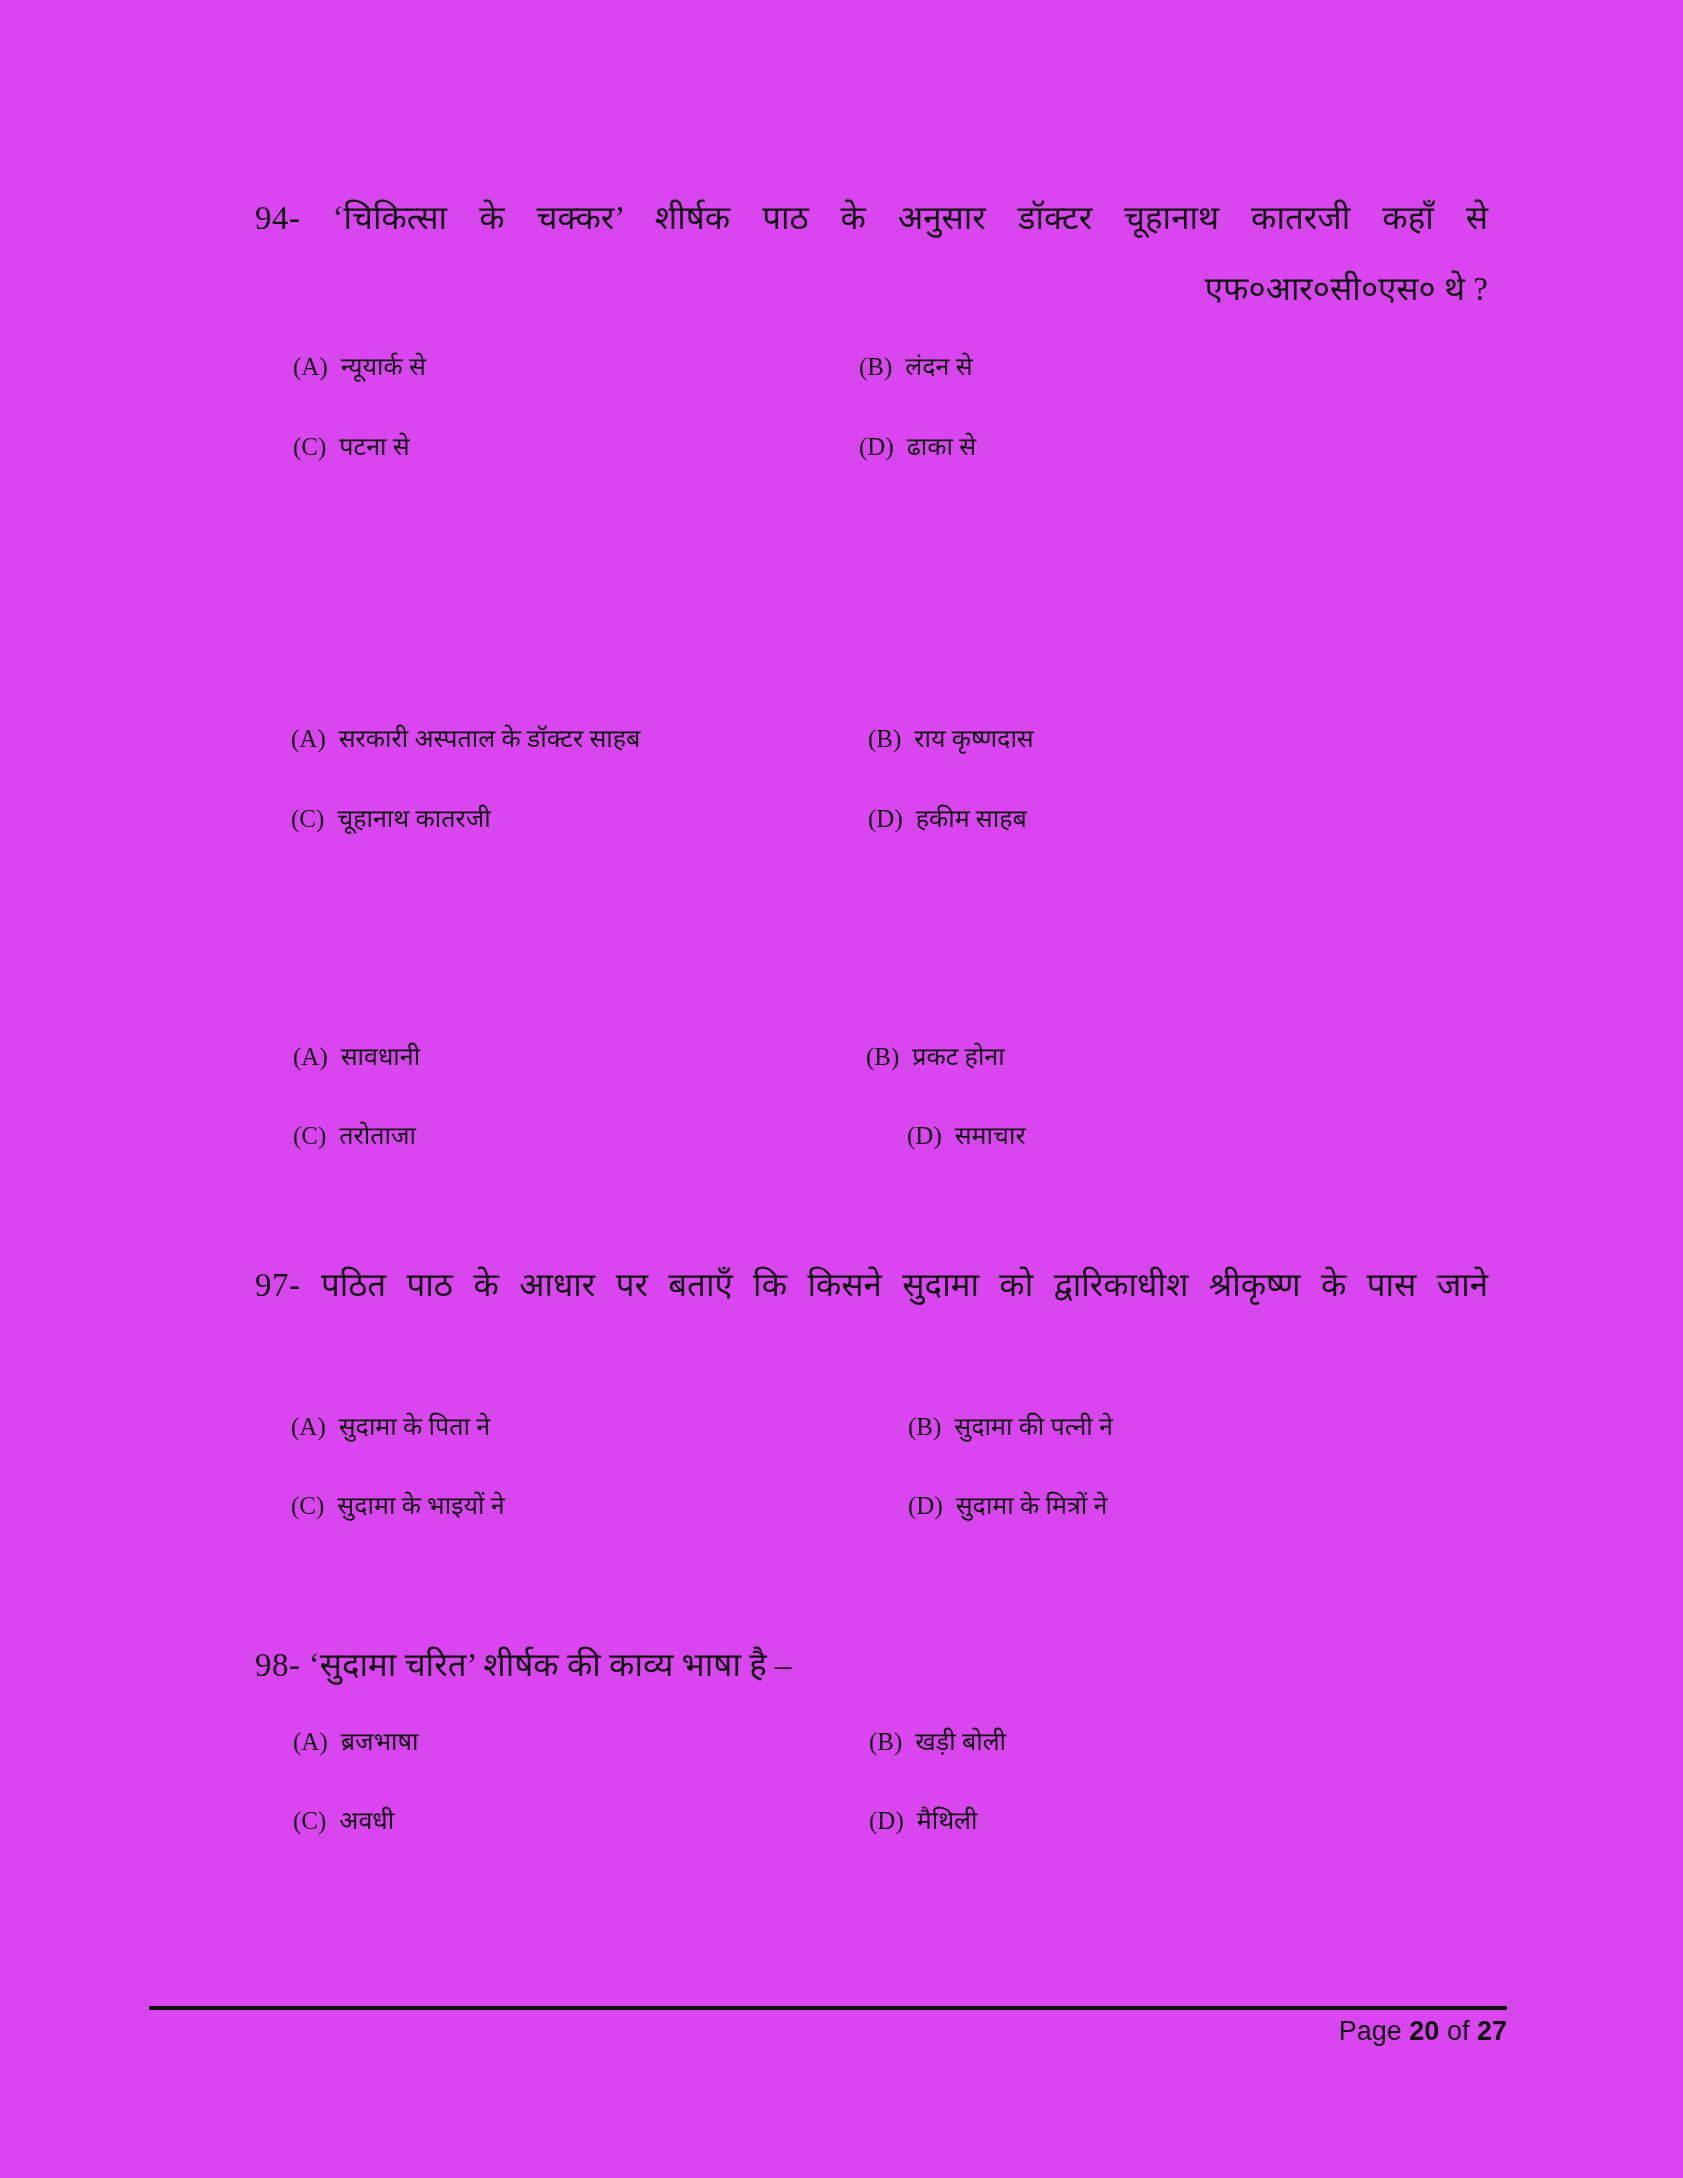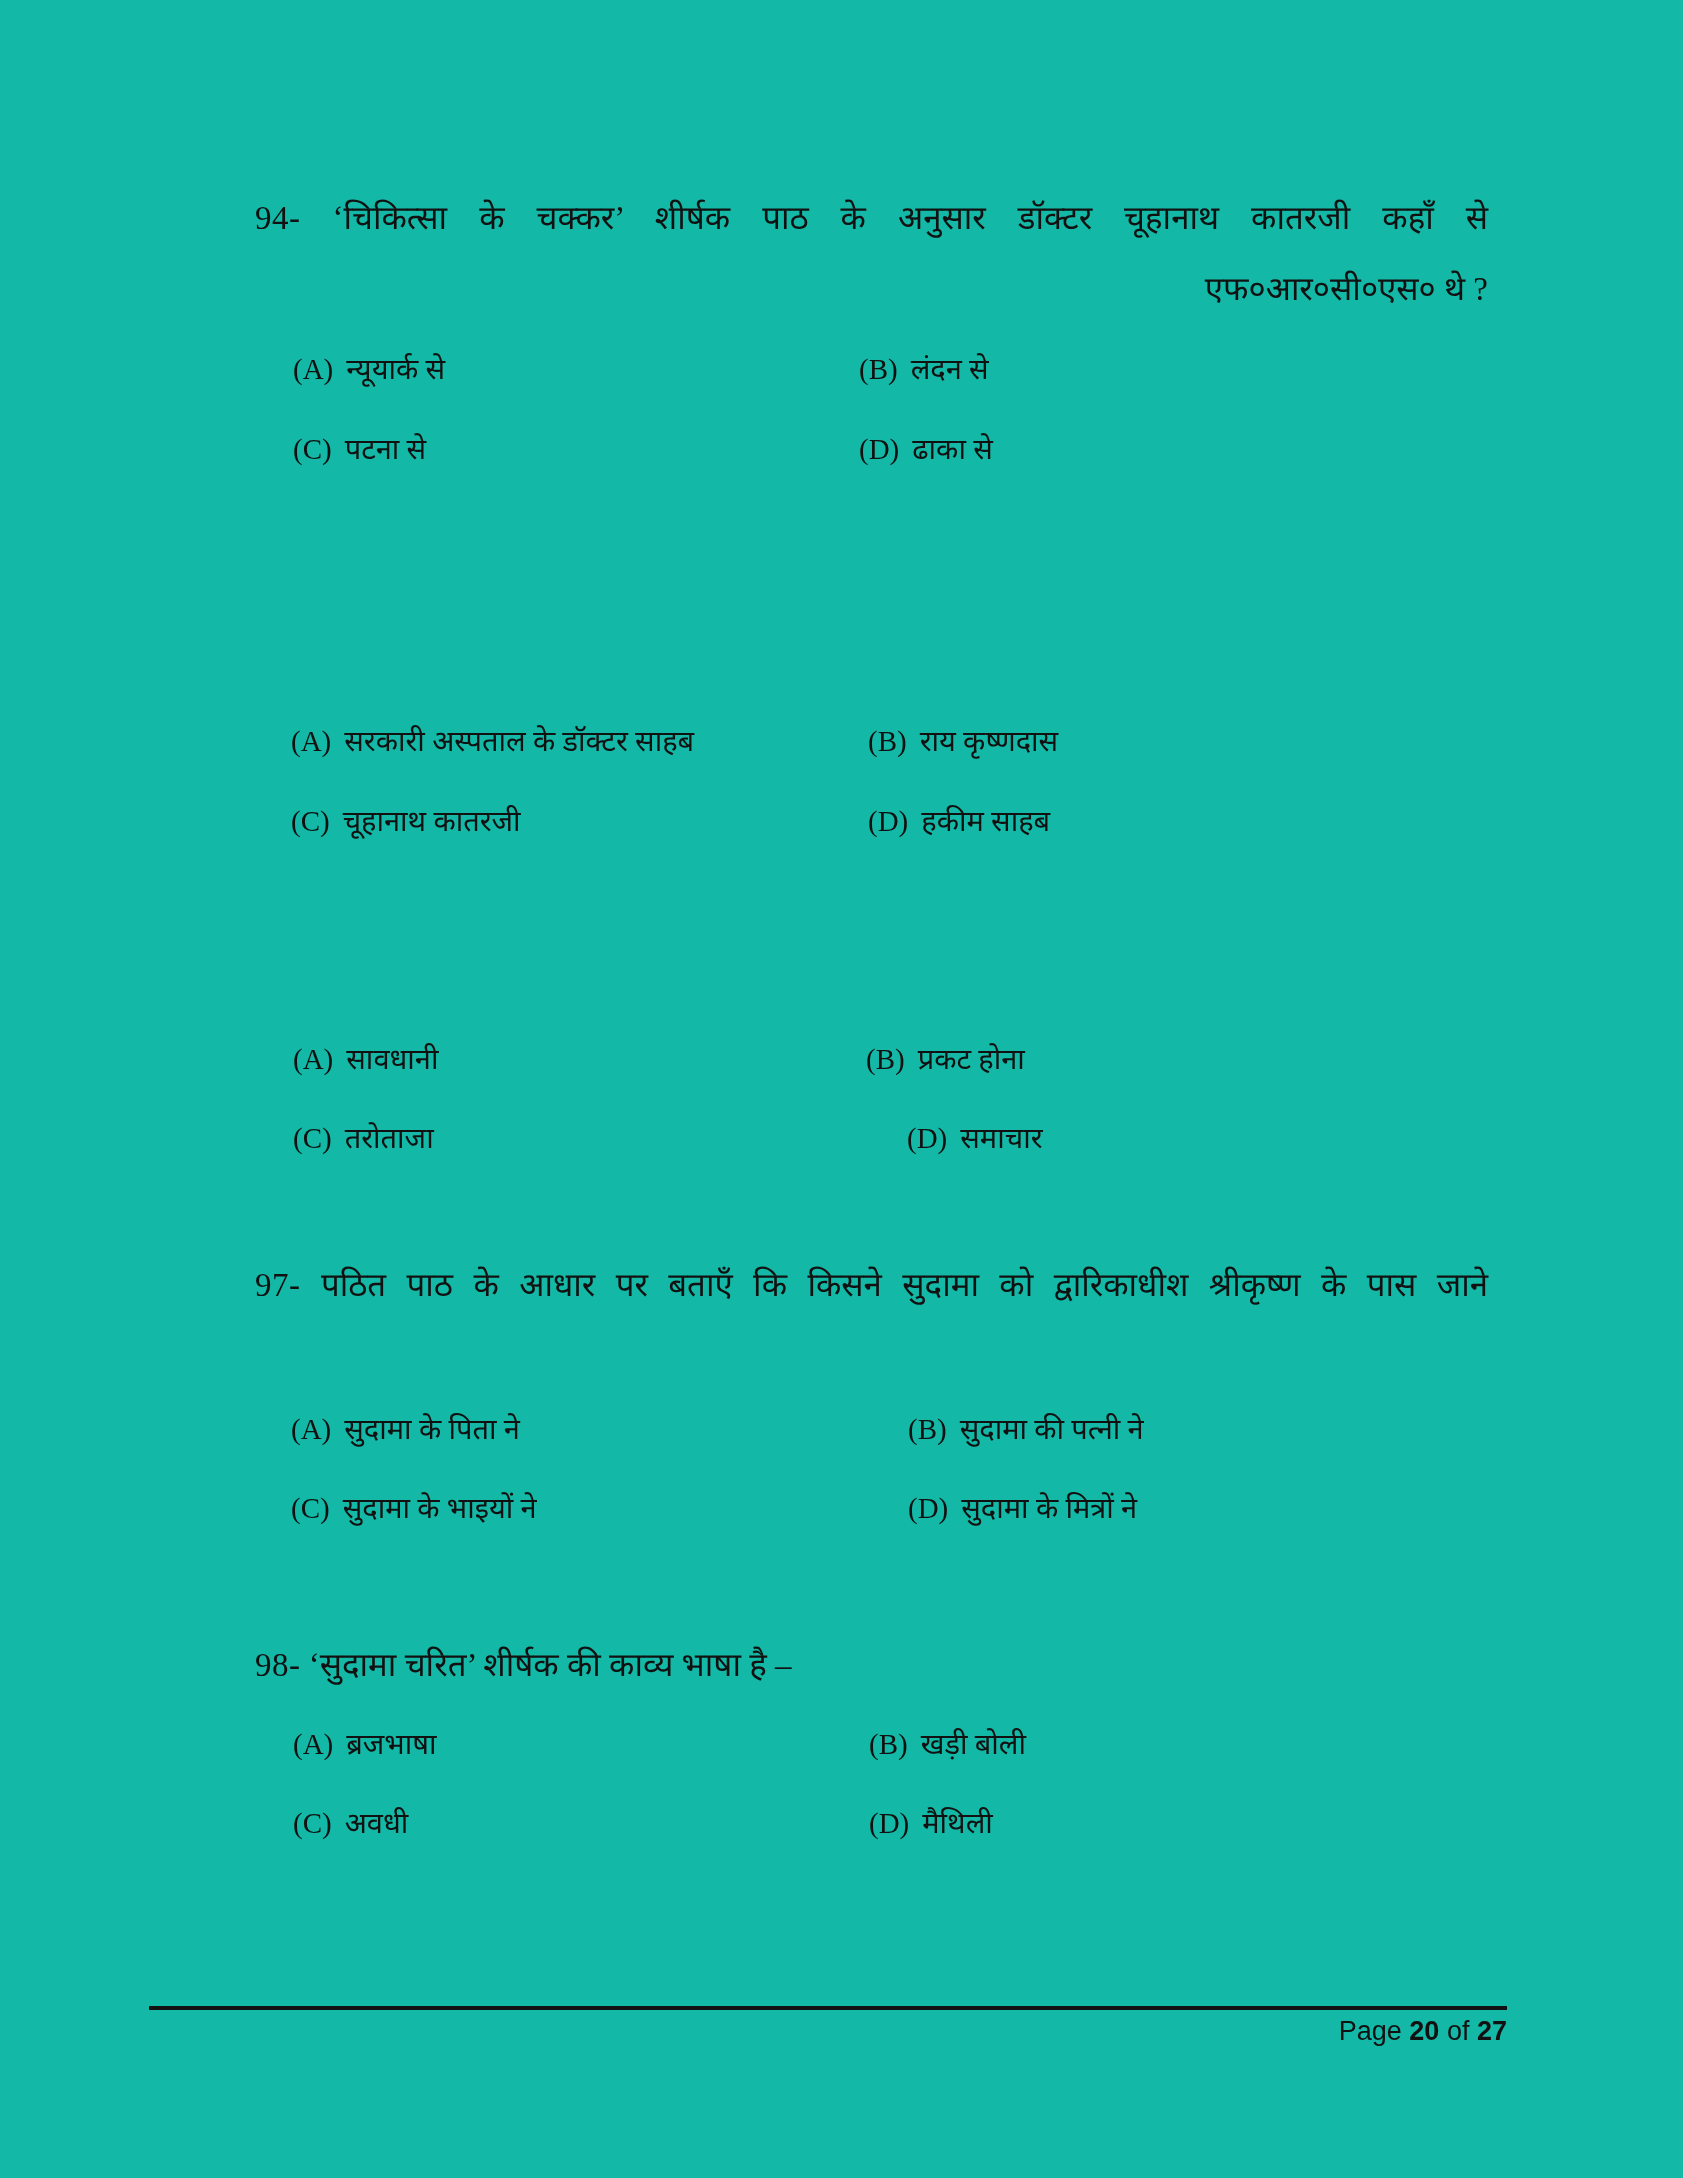--- a/index.html
+++ b/index.html
@@ -1,21 +1,21 @@
 <!DOCTYPE html>
 <html><head>
 <meta charset="utf-8">
 <style>
   html, body { margin: 0; padding: 0; background: #e8e8e8; }
   .page {
     position: relative;
     width: 1683px;
     height: 2178px;
     margin: 0 auto;
-    background: #14b8a6;
+    background: #d946ef;
     color: #111111;
     font-family: "Liberation Serif", "DejaVu Sans", serif;
     overflow: hidden;
   }
   .qline {
     position: absolute;
     left: 255px;
     width: 1233px;
     font-size: 33px;
     line-height: 1.25;
@@ -29,21 +29,21 @@
     left: 305px;
     width: 1183px;
     text-align: right;
   }
   .qnum {
     display: inline;
     letter-spacing: 0.5px;
   }
   .opt {
     position: absolute;
-    font-size: 29px;
+    font-size: 25px;
     line-height: 1.2;
     white-space: nowrap;
     color: #111111;
   }
   .optlabel { margin-right: 13px; }
   .footer-rule {
     position: absolute;
     left: 149px;
     top: 2006px;
     width: 1358px;

